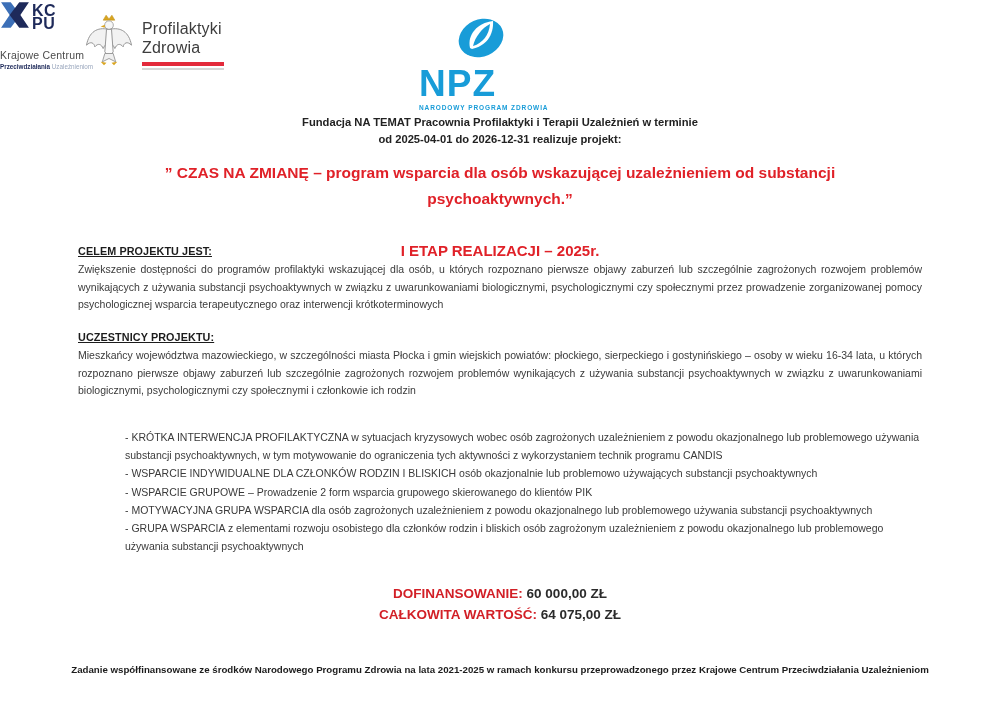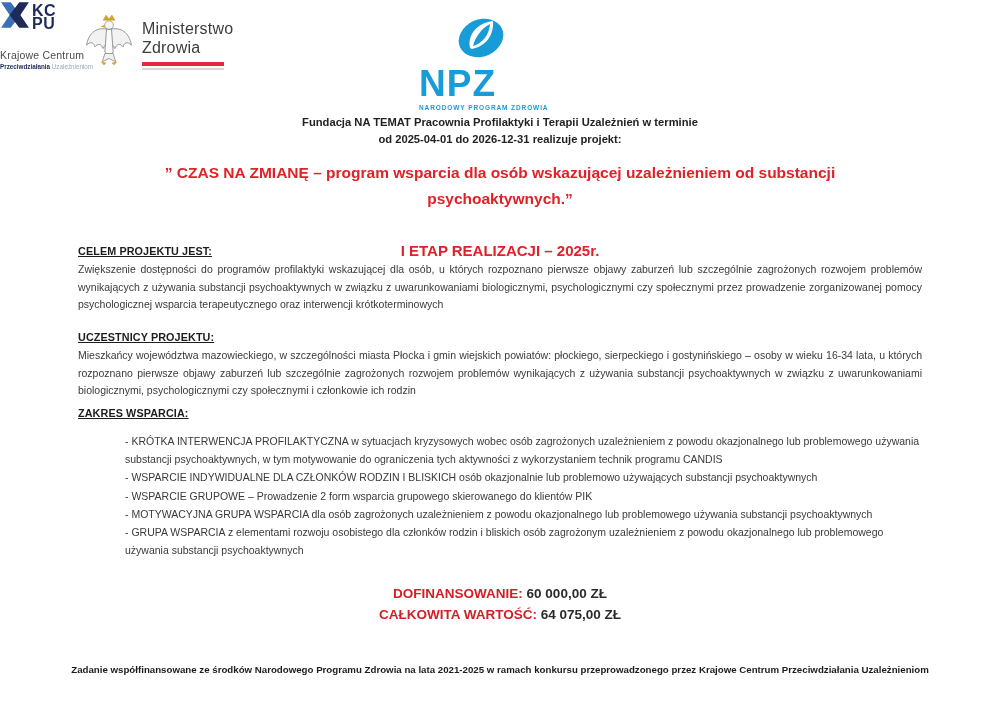--- a/index.html
+++ b/index.html
@@ -59,21 +59,21 @@
     font-size: 10.8px; font-weight: bold; color: #1c1c1c;
     text-decoration: underline; letter-spacing: 0.1px;
   }
   .section-body {
     margin-top: 4px; font-size: 10.5px; line-height: 17.6px;
     color: #3a3a3a; text-align: justify;
   }
   .goal-section { top: 245px; }
   .participants-section { top: 331px; }
   .support-section { top: 407px; }
-  .support-items { margin-top: 13px; margin-left: 47px; width: 798px; }
+  .support-items { margin-top: 21px; margin-left: 47px; width: 798px; }
   .support-item { font-size: 10.5px; line-height: 18.2px; color: #3a3a3a; }
 
   
   .funding {
     position: absolute; top: 583px; left: 0; width: 1000px;
     text-align: center; font-size: 13.5px; line-height: 21px; font-weight: bold;
   }
   .funding .label { color: #d21f26; }
   .funding .value { color: #2b2b2b; font-weight: bold; }
 
@@ -101,21 +101,21 @@
 
       <path d="M27 19 L25 46 C 27 50, 33 50, 35 46 L33 19 Z" fill="#fbfbfb" stroke="#8d8d8d" stroke-width="1.1"></path>
 
       <path d="M25 48 L22 58 L30 54 L38 58 L35 48 Z" fill="#efefef" stroke="#8d8d8d" stroke-width="1"></path>
 
       <path d="M20 58 l4 4 3 -3 z" fill="#d9a520"></path>
       <path d="M40 58 l-4 4 -3 -3 z" fill="#d9a520"></path>
     </svg>
   </span>
   <span class="ministry-text">
-    <span class="ministry-line">Ministerstwo</span>
+    <span class="ministry-line">Profilaktyki</span>
     <span class="ministry-line">Zdrowia</span>
     <span class="ministry-bar" style="display:block;">
       <span class="red" style="display:block;"></span>
       <span class="grey" style="display:block;"></span>
     </span>
   </span>
 </div>
 
 <div class="logo npz-logo">
   <span>
@@ -164,21 +164,20 @@
   <div class="section-heading">CELEM PROJEKTU JEST:</div>
   <div class="section-body">Zwiększenie dostępności do programów profilaktyki wskazującej dla osób, u których rozpoznano pierwsze objawy zaburzeń lub szczególnie zagrożonych rozwojem problemów wynikających z używania substancji psychoaktywnych w związku z uwarunkowaniami biologicznymi, psychologicznymi czy społecznymi przez prowadzenie zorganizowanej pomocy psychologicznej wsparcia terapeutycznego oraz interwencji krótkoterminowych</div>
 </div>
 
 <div class="section participants-section">
   <div class="section-heading">UCZESTNICY PROJEKTU:</div>
   <div class="section-body">Mieszkańcy województwa mazowieckiego, w szczególności miasta Płocka i gmin wiejskich powiatów: płockiego, sierpeckiego i gostynińskiego – osoby w wieku 16-34 lata, u których rozpoznano pierwsze objawy zaburzeń lub szczególnie zagrożonych rozwojem problemów wynikających z używania substancji psychoaktywnych w związku z uwarunkowaniami biologicznymi, psychologicznymi czy społecznymi i członkowie ich rodzin</div>
 </div>
 
 <div class="section support-section">
-  <div class="section-heading">ZAKRES WSPARCIA:</div>
   <div class="support-items">
     <div class="support-item">- KRÓTKA INTERWENCJA PROFILAKTYCZNA w sytuacjach kryzysowych wobec osób zagrożonych uzależnieniem z powodu okazjonalnego lub problemowego używania substancji psychoaktywnych, w tym motywowanie do ograniczenia tych aktywności z wykorzystaniem technik programu CANDIS</div>
     <div class="support-item">- WSPARCIE INDYWIDUALNE DLA CZŁONKÓW RODZIN I BLISKICH osób okazjonalnie lub problemowo używających substancji psychoaktywnych</div>
     <div class="support-item">- WSPARCIE GRUPOWE – Prowadzenie 2 form wsparcia grupowego skierowanego do klientów PIK</div>
     <div class="support-item">- MOTYWACYJNA GRUPA WSPARCIA dla osób zagrożonych uzależnieniem z powodu okazjonalnego lub problemowego używania substancji psychoaktywnych</div>
     <div class="support-item">- GRUPA WSPARCIA z elementami rozwoju osobistego dla członków rodzin i bliskich osób zagrożonym uzależnieniem z powodu okazjonalnego lub problemowego używania substancji psychoaktywnych</div>
   </div>
 </div>
 
 <div class="funding">

